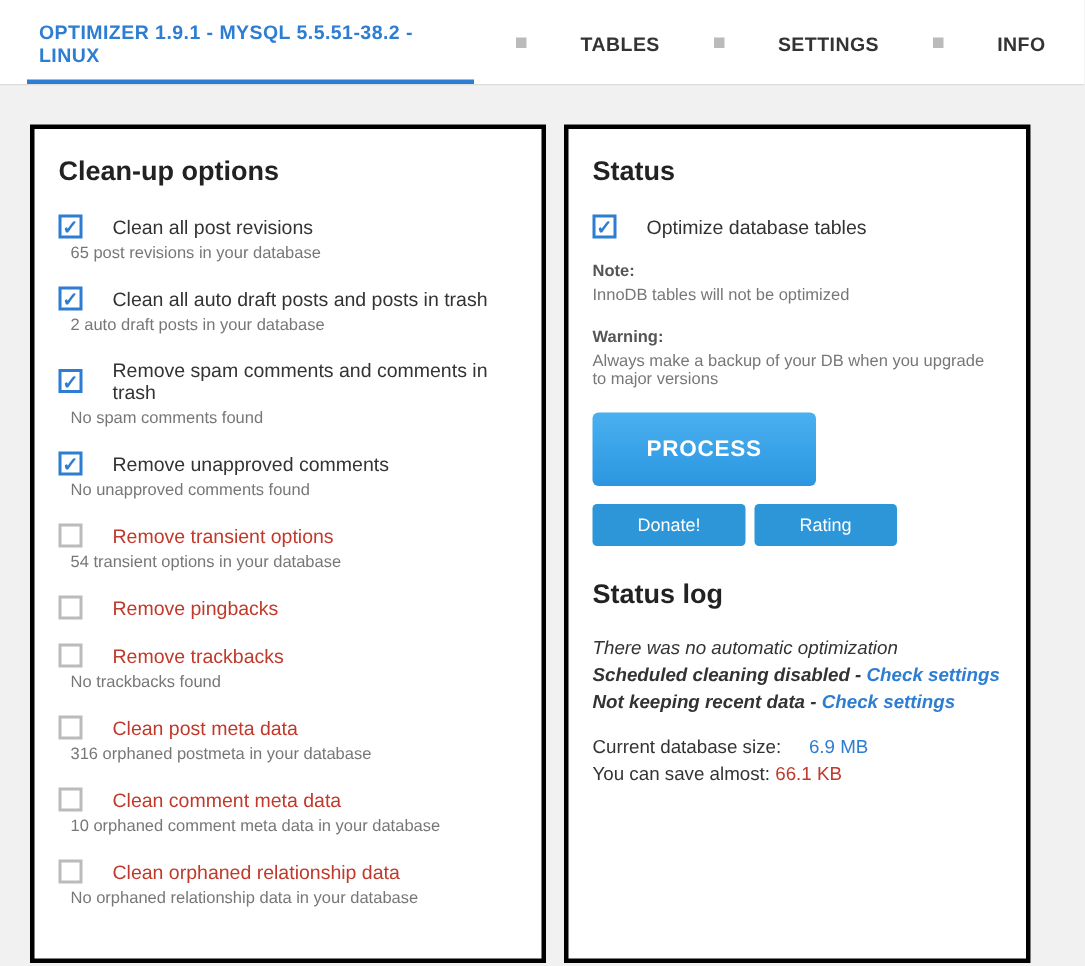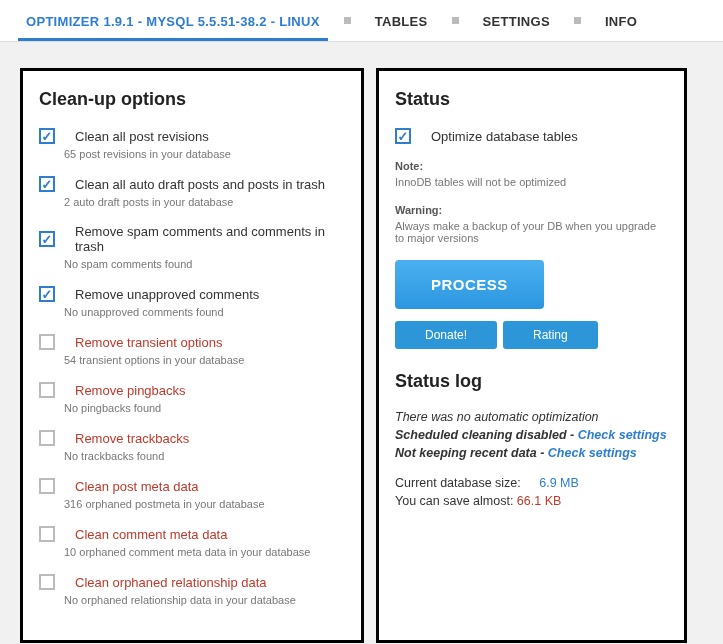--- a/index.html
+++ b/index.html
@@ -1,33 +1,33 @@
 <!DOCTYPE html>
 <html><head>
   <meta charset="utf-8">
   <style>
     * { box-sizing: border-box; margin: 0; padding: 0; }
     body { font-family: "Segoe UI", Arial, sans-serif; font-size: 13px; background: #f1f1f1; color: #333; width: 723px; }
-    .topbar { background: #fff; display: flex; align-items: center; padding: 0 18px; gap: 16px; border-bottom: 1px solid #ddd; }
+    .topbar { background: #fff; display: flex; align-items: center; padding: 0 18px; gap: 28px; border-bottom: 1px solid #ddd; }
     .tab { color: #333; font-weight: bold; font-size: 13px; padding: 14px 8px 12px 8px; letter-spacing: 0.3px; }
     .tab.brand { color: #2d7dd2; border-bottom: 3px solid #2d7dd2; padding-bottom: 9px; }
     .sep { width: 7px; height: 7px; background: #bbb; }
     .container { display: flex; gap: 12px; padding: 26px 20px; }
     .panel { background: #fff; border: 3px solid #000000; padding: 18px 16px; }
     .left { width: 344px; }
     .right { width: 311px; }
     h2 { font-size: 18px; font-weight: 600; margin-bottom: 18px; color: #222; }
     .option { margin-bottom: 16px; }
     .option-row { display: flex; align-items: center; gap: 20px; }
     .cb { width: 16px; height: 16px; border: 2px solid #2d7dd2; display: inline-flex; align-items: center; justify-content: center; cursor: pointer; flex-shrink: 0; }
     .cb.checked::after { content: "✓"; color: #2d7dd2; font-size: 13px; font-weight: bold; line-height: 1; }
     .cb.unchecked { border-color: #bbb; }
     .option-label { font-size: 13px; }
     .option-label.red { color: #c0392b; }
-    .option-sub { font-size: 11px; color: #777; margin-left: 25px; margin-top: 4px; }
+    .option-sub { font-size: 11px; color: #777; margin-left: 8px; margin-top: 4px; }
     .note-label { font-size: 11px; color: #555; font-weight: 600; margin-bottom: 4px; }
     .note-text { font-size: 11px; color: #777; margin-bottom: 16px; }
     .process-btn { background: linear-gradient(#4ab0f0, #2b96e0); color: #fff; font-weight: bold; font-size: 15px; border: none; border-radius: 4px; padding: 16px 36px; cursor: pointer; margin-bottom: 12px; letter-spacing: 0.5px; }
     .btn-row { display: flex; gap: 6px; margin-bottom: 22px; }
     .small-btn { background: #2d96d8; color: #fff; border: none; border-radius: 3px; padding: 7px 30px; font-size: 12px; cursor: pointer; }
     .status-line { font-size: 12.5px; margin-bottom: 4px; }
     .italic { font-style: italic; }
     .link { color: #2d7dd2; font-weight: bold; cursor: pointer; }
     .val-blue { color: #2d7dd2; margin-left: 15px; }
     .val-red { color: #c0392b; }
@@ -83,21 +83,20 @@
             <span class="cb unchecked"></span>
             <span class="option-label red">Remove transient options</span>
           </div>
           <div class="option-sub">54 transient options in your database</div>
         </div>
         <div class="option">
           <div class="option-row">
             <span class="cb unchecked"></span>
             <span class="option-label red">Remove pingbacks</span>
           </div>
-          <div class="option-sub">No pingbacks found</div>
         </div>
         <div class="option">
           <div class="option-row">
             <span class="cb unchecked"></span>
             <span class="option-label red">Remove trackbacks</span>
           </div>
           <div class="option-sub">No trackbacks found</div>
         </div>
         <div class="option">
           <div class="option-row">

